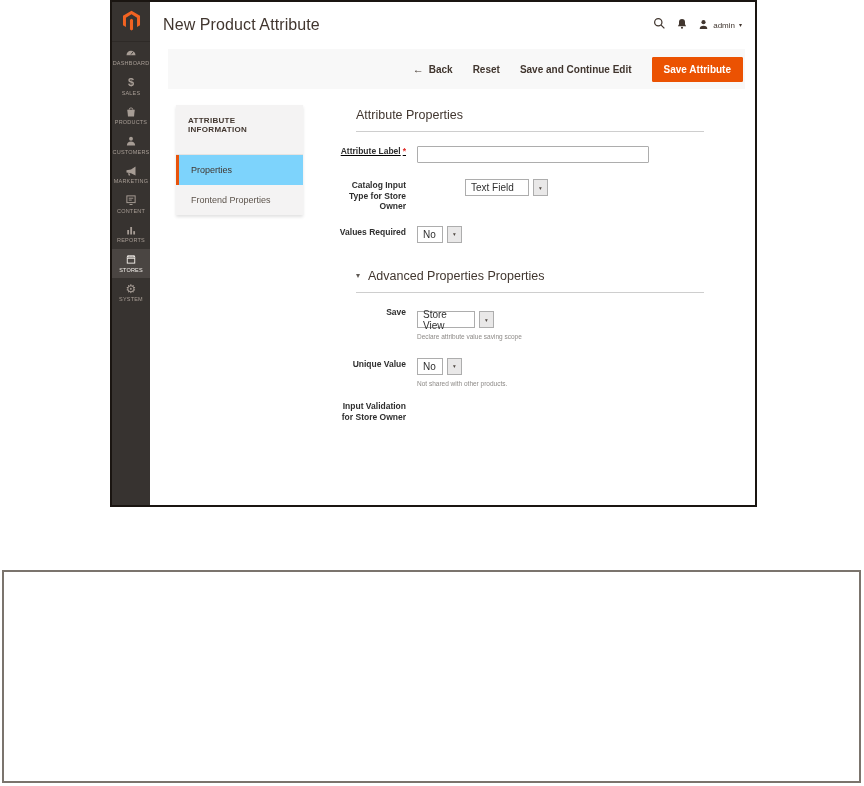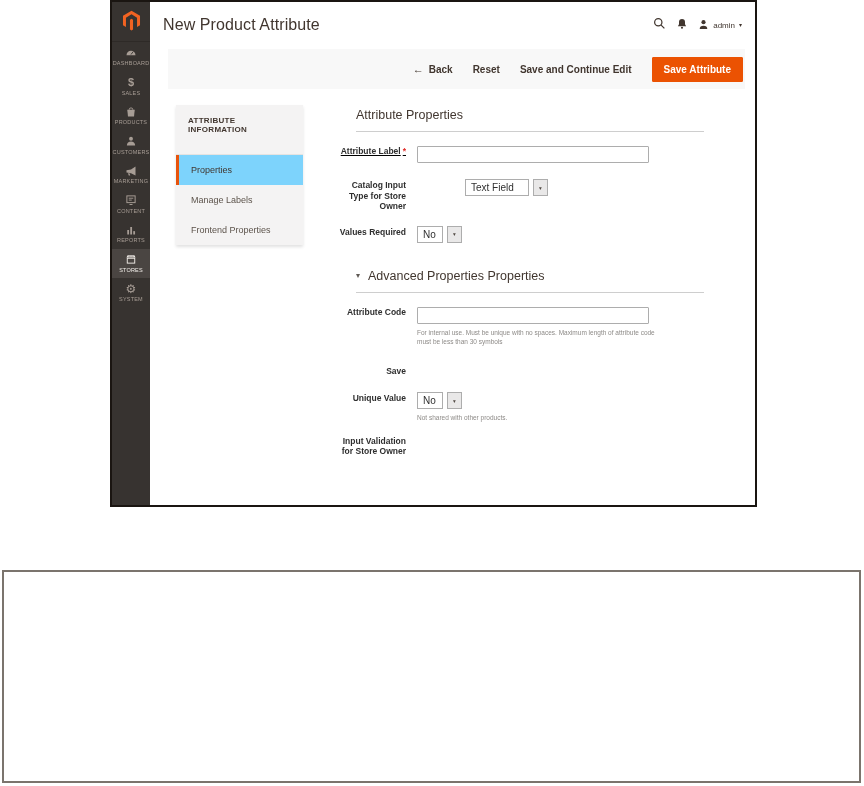--- a/index.html
+++ b/index.html
@@ -217,21 +217,20 @@
         <span>Save and Continue Edit</span>
       </button>
       <button class="primary-btn">Save Attribute</button>
     </div>
 
     <div class="body">
 
       <nav class="leftnav">
         <div class="ln-header">ATTRIBUTE INFORMATION</div>
         <div class="ln-item active">Properties</div>
-        <div class="ln-item">Manage Labels</div>
         <div class="ln-item">Frontend Properties</div>
       </nav>
 
       <div class="form">
 
         <h2 class="sec-title">
           <span>Attribute Properties</span>
         </h2>
 
         <div class="rows1">
@@ -262,30 +261,30 @@
             </div>
           </div>
         </div>
 
         <h2 class="sec-title sec2">
           <span class="sec-caret">▾</span>
           <span>Advanced Properties Properties</span>
         </h2>
 
         <div class="rows1">
-          <div class="row mb-c">
-            <div class="lbl">Attribute Code</div>
-            <div class="fld">
-              <input class="txt" type="text" value="" style="">
-              <div class="note">For internal use. Must be unique with no spaces. Maximum length of attribute code must be less than 30 symbols</div>
-            </div>
-          </div>
 
           <div class="row mb-d">
             <div class="lbl">Save</div>
+            <div class="fld">
+              <span class="sel">
+                <span class="sel-val w-sv">Store View</span>
+                <span class="sel-btn">▾</span>
+              </span>
+              <div class="note">Declare attribute value saving scope</div>
+            </div>
           </div>
 
 
           <div class="row mb-e">
             <div class="lbl">Unique Value</div>
             <div class="fld">
               <span class="sel">
                 <span class="sel-val w-no">No</span>
                 <span class="sel-btn">▾</span>
               </span>

